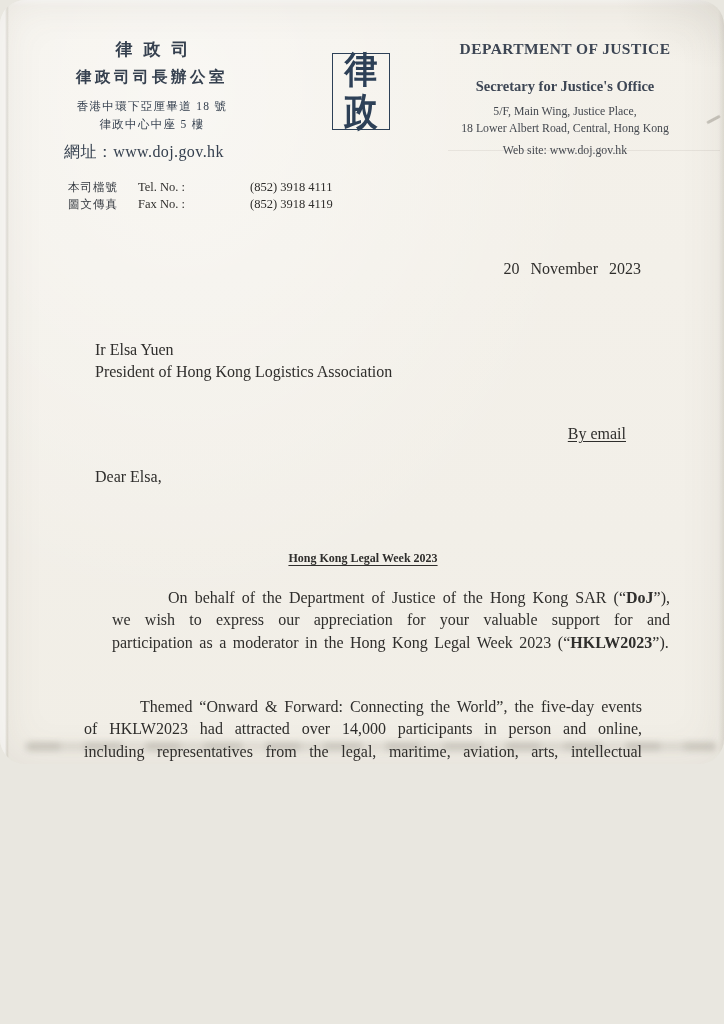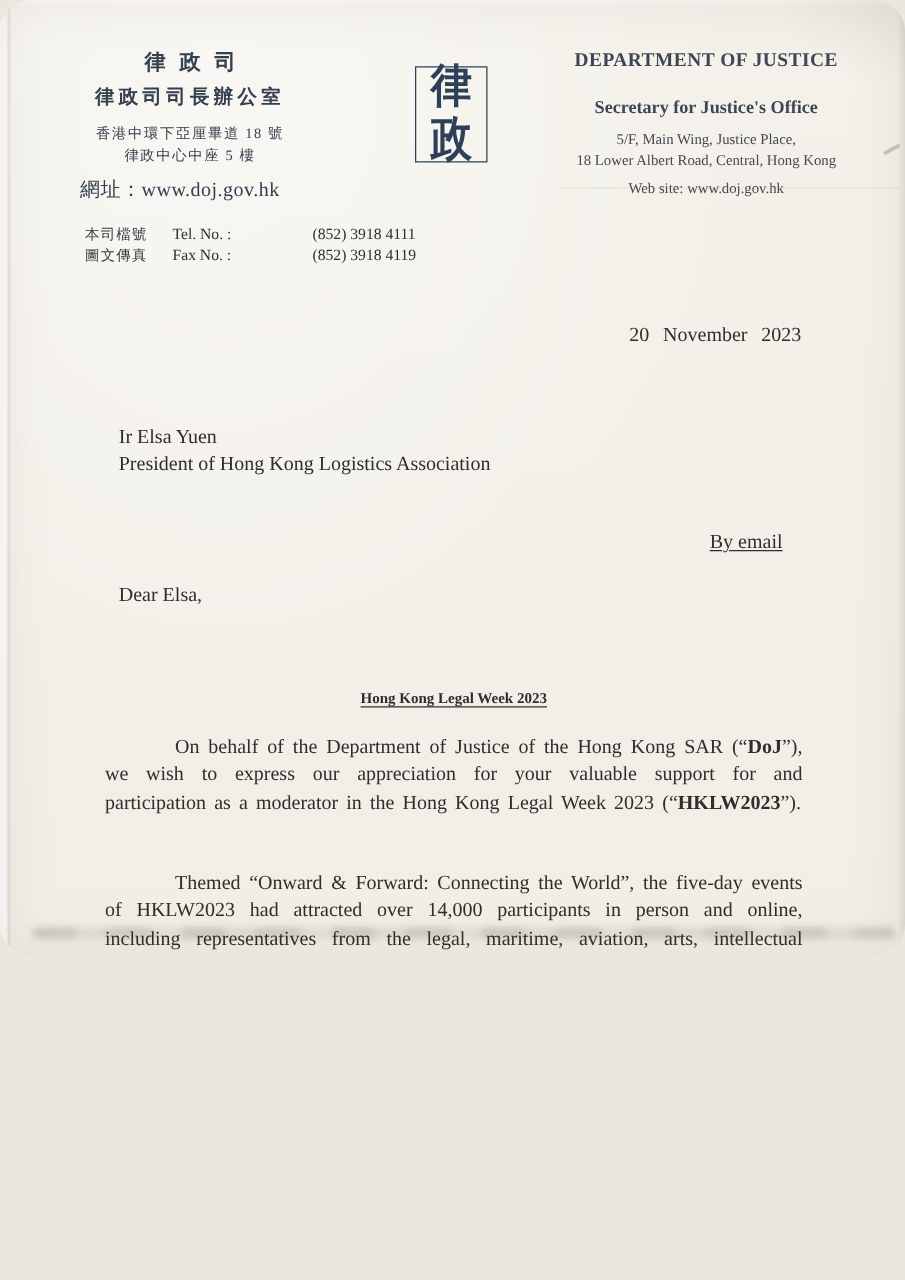--- a/index.html
+++ b/index.html
@@ -73,21 +73,21 @@
   
   .content { position:absolute; left:84px; top:0; width:558px; font-size:16px; line-height:22.4px; }
   .date       { position:absolute; top:258px; right:1px; word-spacing:7px; }
   .addressee  { position:absolute; top:339px; left:11px; }
   .by-email   { position:absolute; top:423px; right:16px; }
   .u { text-decoration:underline; text-underline-offset:2px; }
   .salutation { position:absolute; top:466px; left:11px; }
   .subject    { position:absolute; top:547px; left:0; width:100%; text-align:center; font-weight:bold; font-size:12px; }
   .subject .u { text-underline-offset:3px; }
   .para { position:absolute; left:0; width:558px; text-align:justify; text-indent:56px; word-spacing:2.5px; }
-  .para-1 { top:587px; }
+  .para-1 { top:587px;margin-left:28px; }
   .para-2 { top:696px; }
   .b { font-weight:bold; }
 
   .footer-code { position:absolute; left:68px; top:962px; font-size:10px; letter-spacing:0.4px; color:#4c4b45;
                  font-family:"Liberation Serif","DejaVu Serif",serif; }
 </style>
 </head>
 <body>
 
 <div class="page">

